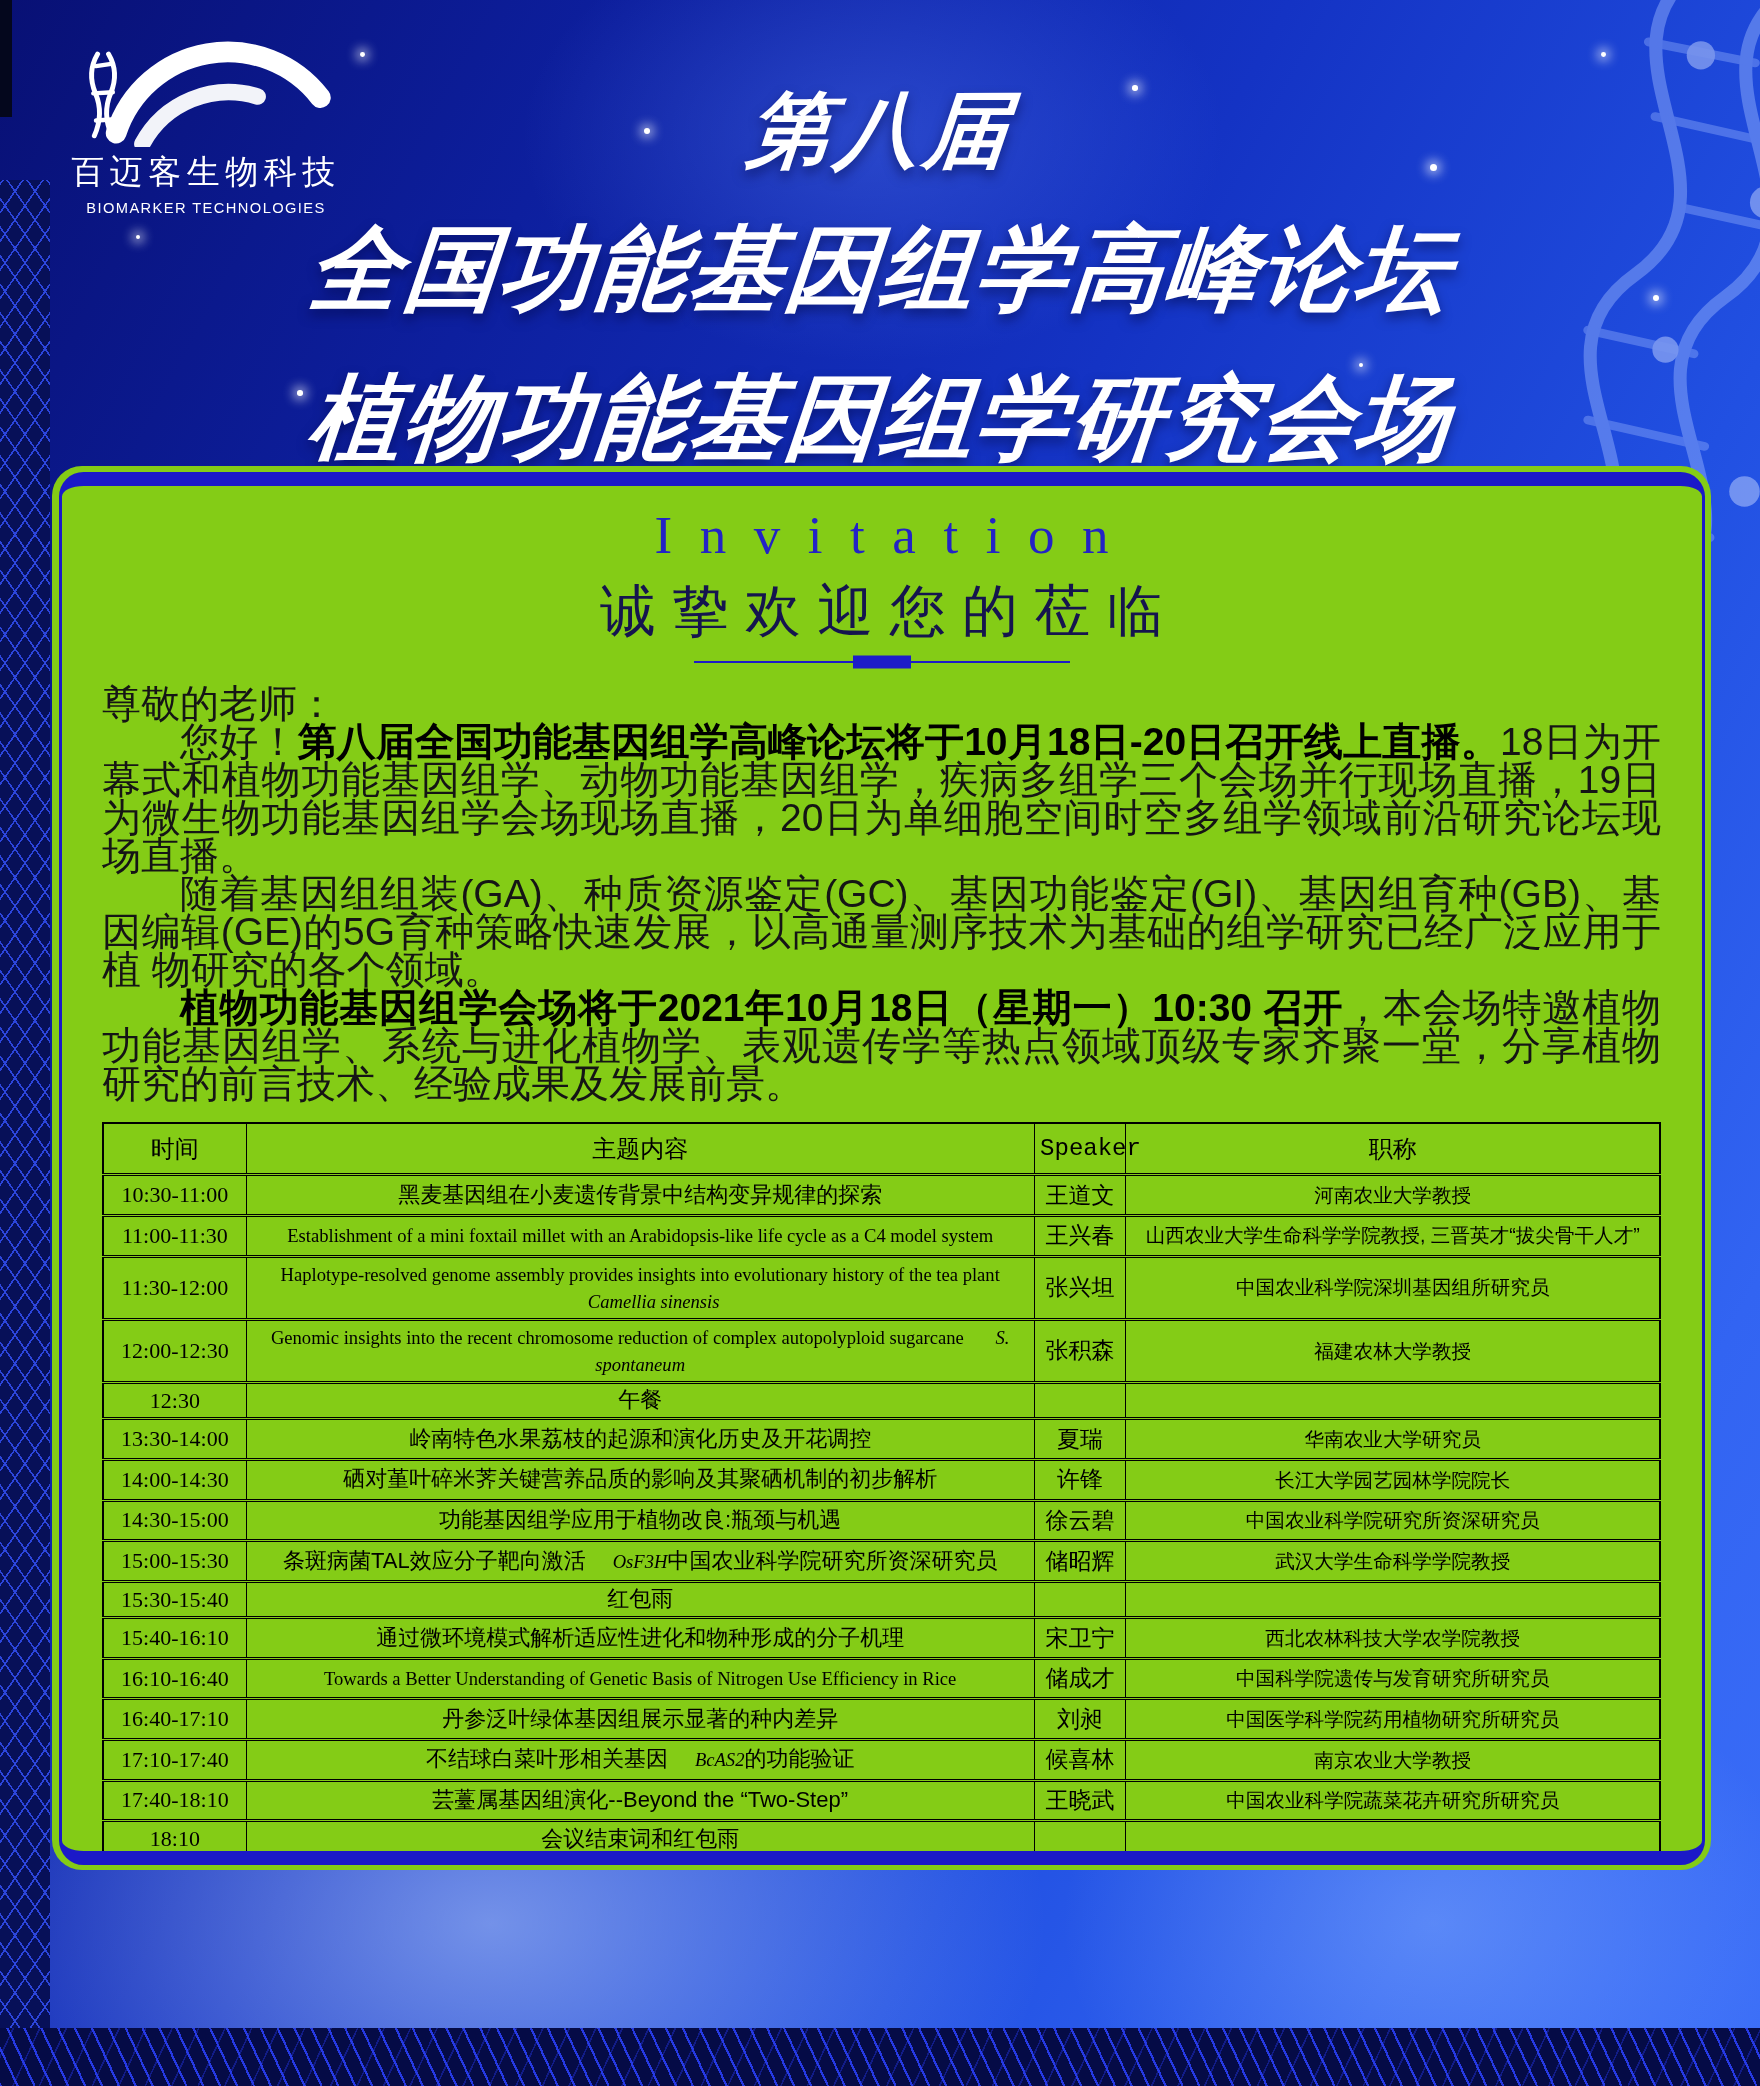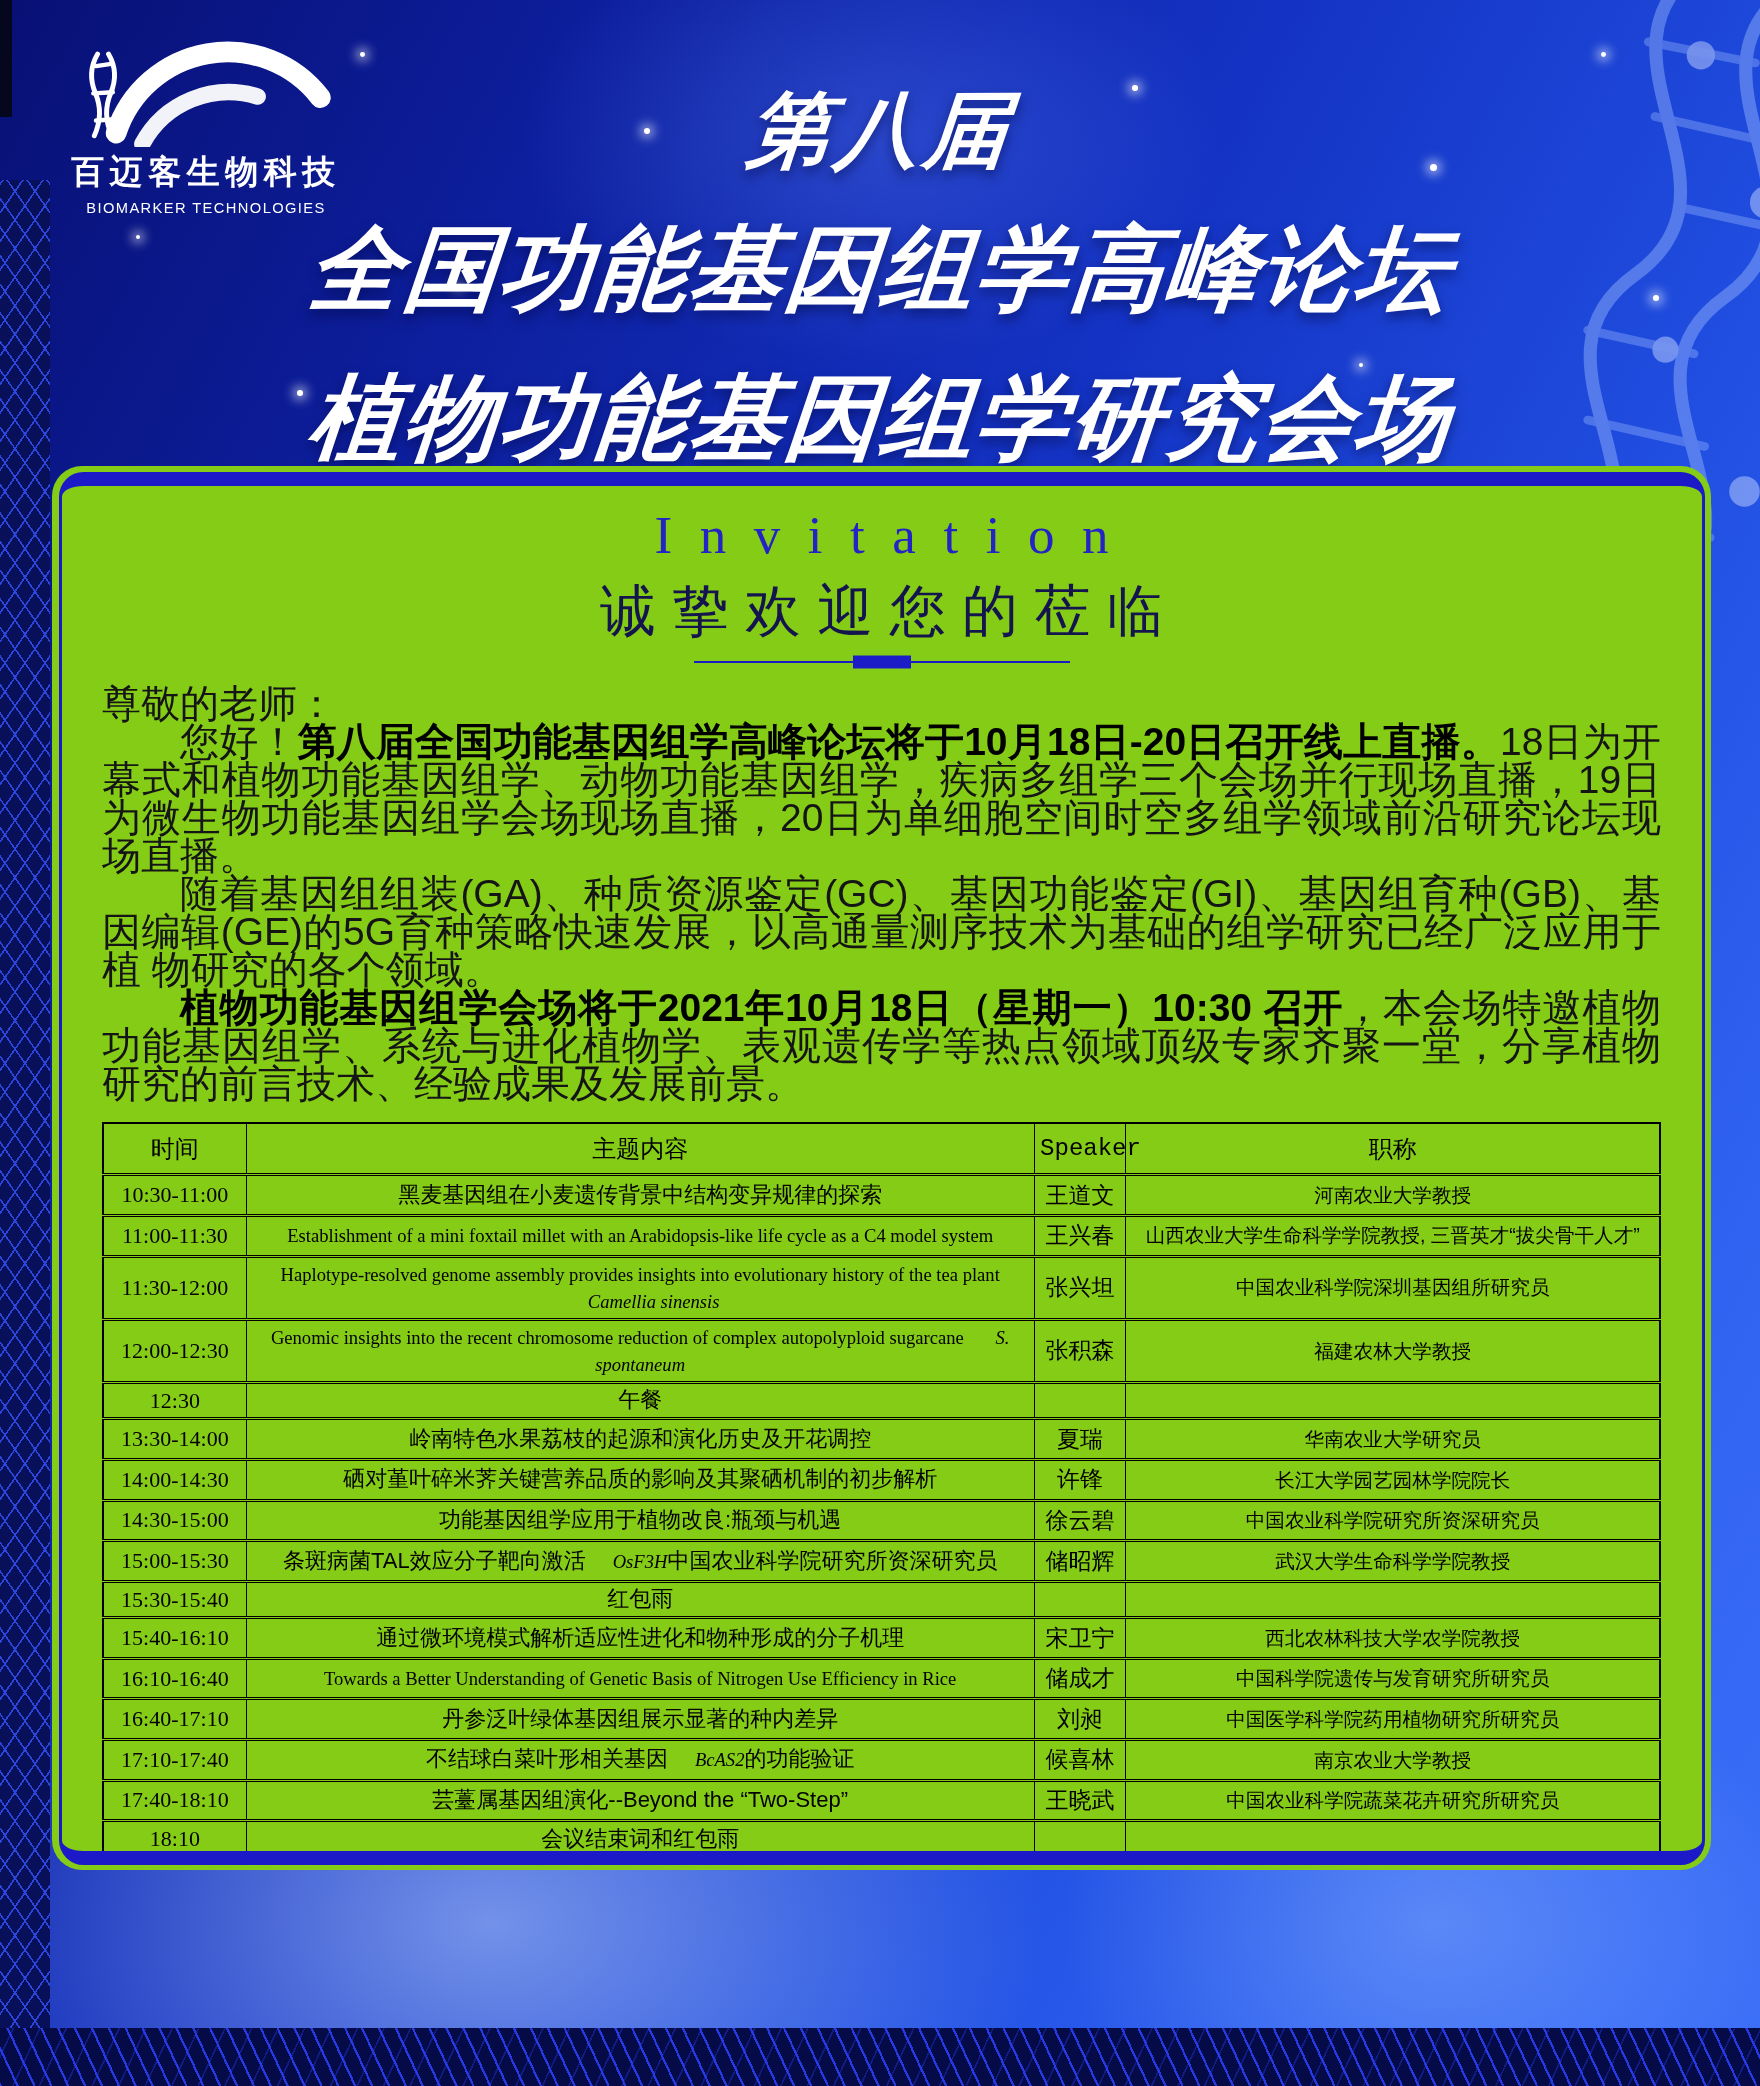--- a/index.html
+++ b/index.html
@@ -29,21 +29,21 @@
       repeating-linear-gradient(-65deg,rgba(30,45,200,.5) 0 1.6px,transparent 1.6px 24px);
   }
 
   .star{position:absolute;background:#fff;border-radius:50%;box-shadow:0 0 11px 3.8px rgba(255,255,255,.65);z-index:1;}
 
   .dna{position:absolute;right:-38px;top:-27px;z-index:1;opacity:.55;}
 
   
   .logo{position:absolute;left:64px;top:32px;width:284px;text-align:center;color:#fff;z-index:3;}
   .logo svg{display:block;margin:0 auto;}
-  .logo-cn{font-size:33px;letter-spacing:5.5px;font-weight:700;margin-top:3.3px;white-space:nowrap;}
+  .logo-cn{font-size:33px;letter-spacing:5.5px;font-weight:400;margin-top:3.3px;white-space:nowrap;}
   .logo-en{font-size:14.7px;letter-spacing:1.4px;margin-top:4.4px;white-space:nowrap;}
 
   .titles{position:absolute;left:0;right:0;top:76px;text-align:center;color:#fff;z-index:3;
     font-weight:900;font-style:italic;text-shadow:0 5.5px 12px rgba(0,5,60,.5);}
   .title-l1{font-size:83px;transform:skewX(-5deg);letter-spacing:5.5px;}
   .title-l2{font-size:93px;transform:skewX(-5deg);margin-top:18.6px;letter-spacing:2.2px;}
   .title-l3{font-size:93px;transform:skewX(-5deg);margin-top:23px;letter-spacing:2.2px;}
 
   
   .card{position:absolute;left:52px;top:466px;width:1659px;height:1404px;background:#84cc16;

